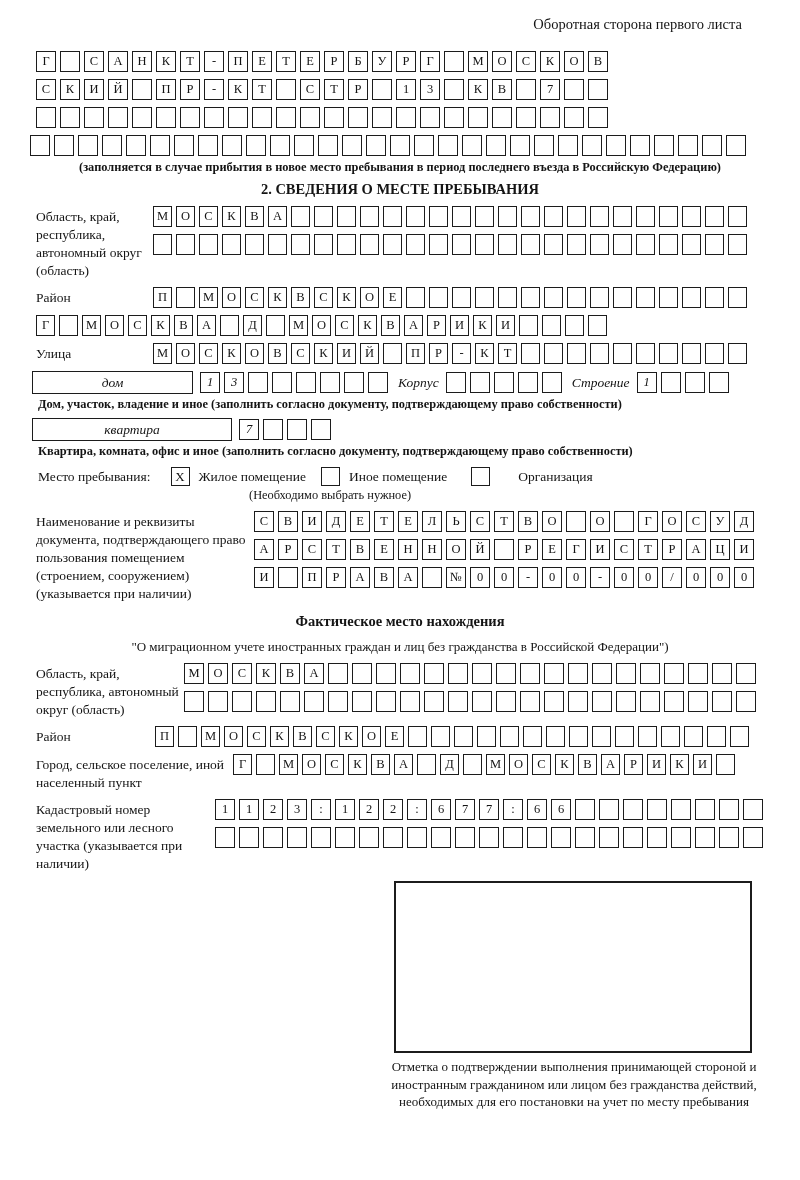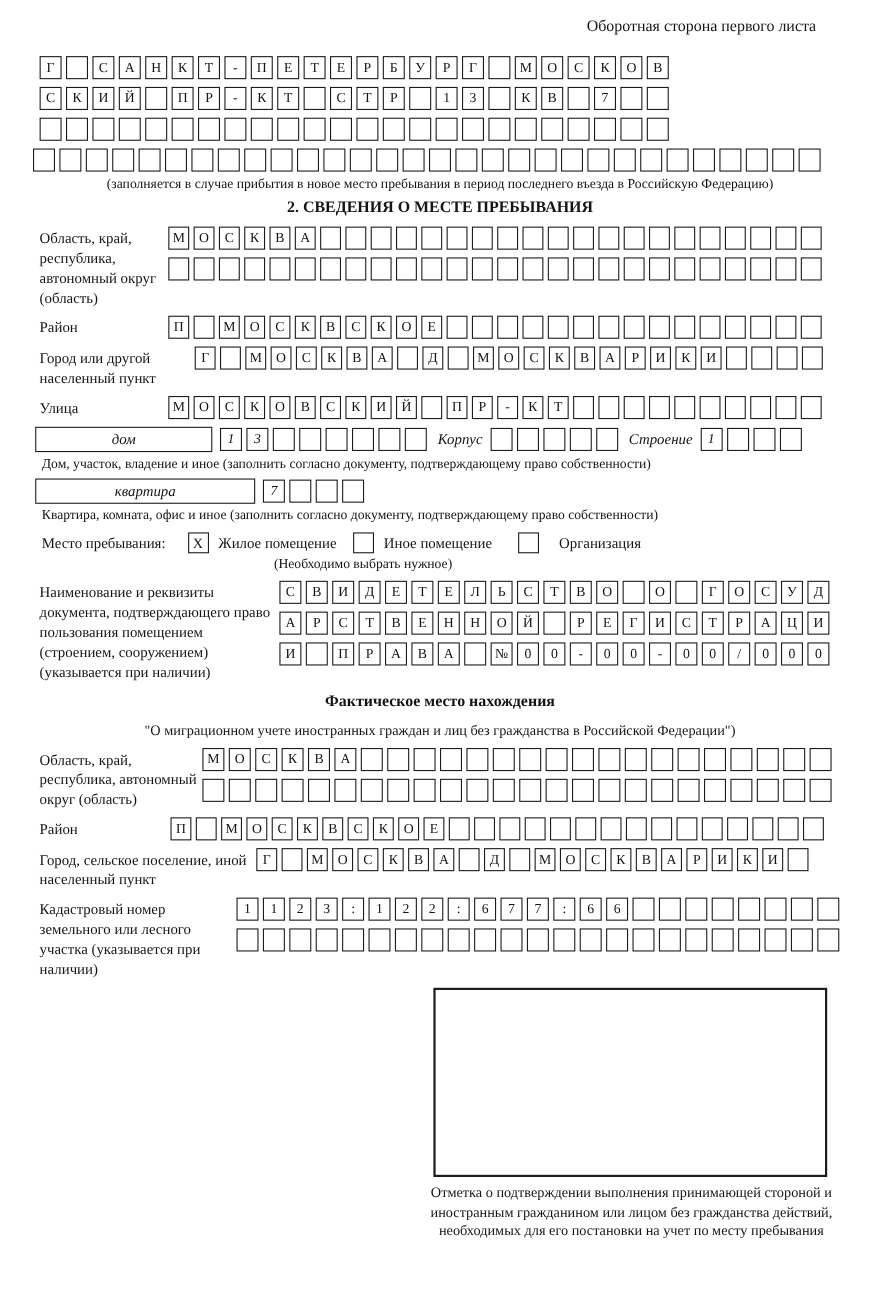--- a/index.html
+++ b/index.html
@@ -19,21 +19,21 @@
   .rows { display: flex; flex-direction: column; gap: 7px; }
 
   .cells { display: flex; gap: 4px; }
   .cell {
     width: 19px; height: 21px; border: 1.6px solid #1c1c1c; background: #fff;
     display: flex; align-items: center; justify-content: center;
     font-size: 12.5px; font-family: "Liberation Serif", serif;
   }
   .c20 .cell { width: 20px; }
 
-  .note { font-size: 12.4px; margin: 2px 0 6px 2px; }
+  .note { font-size: 12.4px; margin: 2px 0 6px 2px; font-weight: bold; }
   .center { text-align: center; margin-left: 0; }
   h2 { font-size: 14.5px; text-align: center; font-weight: bold; margin: 4px 0 8px 0; }
 
   .inlinerow { display: flex; align-items: center; margin-bottom: 3px; margin-top: 2px; font-style: italic; }
   .fieldrect {
     height: 23px; border: 1.6px solid #1c1c1c; display: flex; align-items: center;
     justify-content: center; font-size: 13.5px; flex: 0 0 auto;
   }
   .rect160 { width: 161px; margin-left: -4px; margin-right: 7px; }
   .rect198 { width: 200px; margin-left: -4px; margin-right: 7px; }
@@ -268,21 +268,20 @@
       <span class="cell"></span>
       <span class="cell"></span>
       <span class="cell"></span>
       <span class="cell"></span>
       <span class="cell"></span>
       <span class="cell"></span>
     </div>
 </div>
 
 <div class="block">
-  <div class="lbl w141">Город или другой населенный пункт</div>
   <div class="cells">
       <span class="cell">Г</span>
       <span class="cell"></span>
       <span class="cell">М</span>
       <span class="cell">О</span>
       <span class="cell">С</span>
       <span class="cell">К</span>
       <span class="cell">В</span>
       <span class="cell">А</span>
       <span class="cell"></span>
@@ -378,21 +377,21 @@
 </div>
 <div class="note">Квартира, комната, офис и иное (заполнить согласно документу, подтверждающему право собственности)</div>
 
 <div class="mesto">
   <span>Место пребывания:</span>
   <span class="chk" style="margin-left:20px;">X</span>
   <span class="optlabel">Жилое помещение</span>
   <span class="chk" style="margin-left:15px;"></span>
   <span class="optlabel">Иное помещение</span>
   <span class="chk" style="margin-left:24px;"></span>
-  <span class="optlabel" style="margin-left:18px;">Организация</span>
+  <span class="optlabel" style="margin-left:28px;">Организация</span>
 </div>
 <div class="vybor">(Необходимо выбрать нужное)</div>
 
 <div class="block">
   <div class="lbl w218">Наименование и реквизиты документа, подтверждающего право пользования помещением (строением, сооружением) (указывается при наличии)</div>
   <div class="rows">
     <div class="cells c20">
         <span class="cell">С</span>
         <span class="cell">В</span>
         <span class="cell">И</span>

